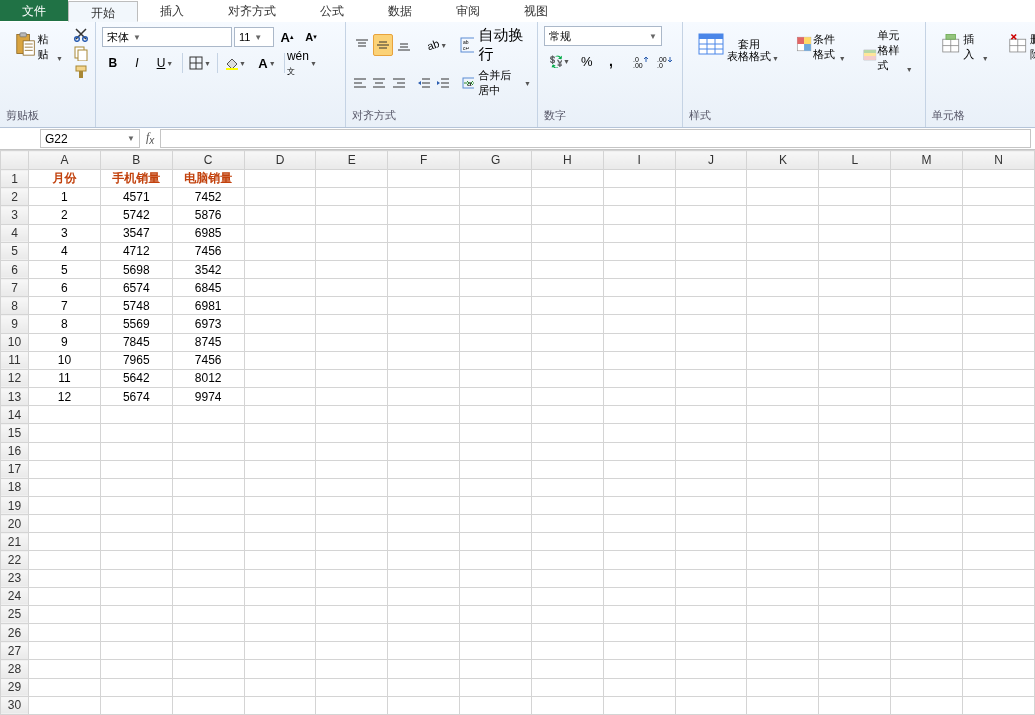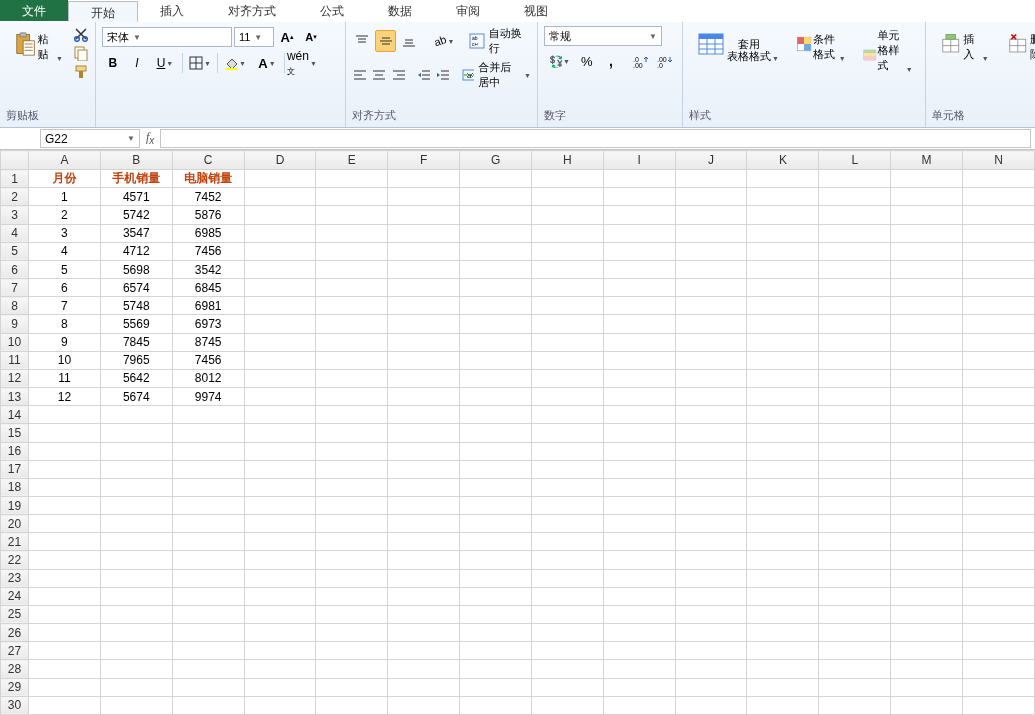--- a/index.html
+++ b/index.html
@@ -188,21 +188,21 @@
               <text x="2" y="11" font-size="11" transform="rotate(-20 7 7)">ab</text>
             </svg>
             <span class="caret-s">▼</span>
           </div>
         <div style="width:8px"></div>
         <svg width="16" height="16">
             <rect x="1" y="1" width="14" height="14" fill="none" stroke="#5b8bd4"></rect>
             <text x="3" y="7" font-size="5">ab</text>
             <text x="3" y="13" font-size="5">c↵</text>
           </svg>
-        <span style="font-size:11px;margin-left:2px">自动换行</span>
+        <span style="font-size:15px;margin-left:2px">自动换行</span>
       </div>
       <div class="row">
         <div class="btn">
             <svg width="14" height="14">
               <line x1="1" y1="3" x2="13" y2="3" stroke="#333"></line>
               <line x1="1" y1="7" x2="9" y2="7" stroke="#333"></line>
               <line x1="1" y1="11" x2="13" y2="11" stroke="#333"></line>
             </svg>
           </div>
         <div class="btn">

